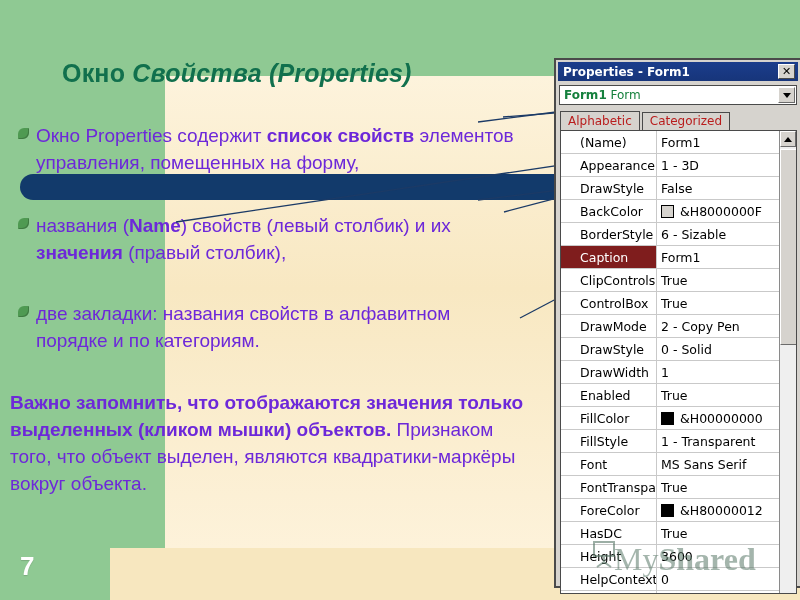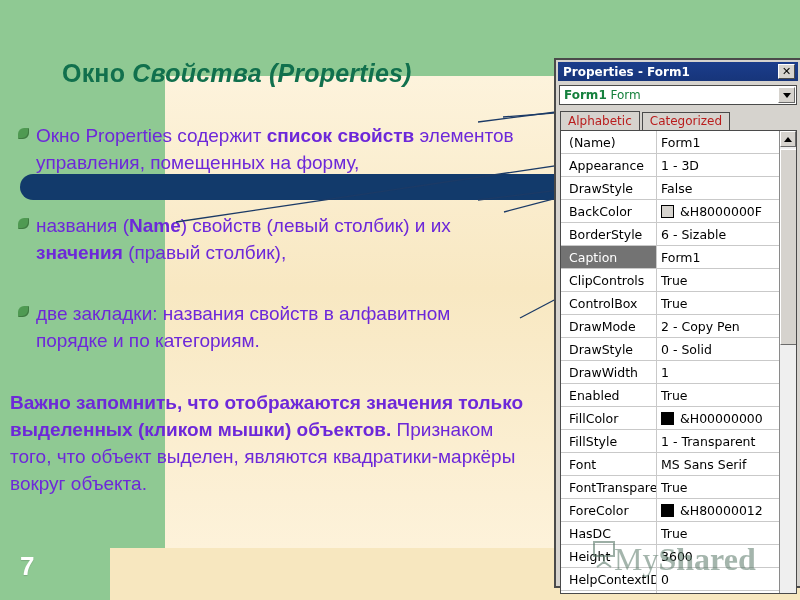--- a/index.html
+++ b/index.html
@@ -256,41 +256,41 @@
     display: flex;
     height: 23px;
     border-bottom: 1px solid #c9c9c9;
     box-sizing: border-box;
     font-size: 12.5px;
     color: #000;
     align-items: center;
   }
   .prop-name {
     width: 96px;
-    padding-left: 8px;
+    padding-left: 19px;
     border-right: 1px solid #c9c9c9;
     height: 100%;
     display: flex;
     align-items: center;
     box-sizing: border-box;
     white-space: nowrap;
     overflow: hidden;
   }
   .prop-val {
     flex: 1;
     padding-left: 4px;
     height: 100%;
     display: flex;
     align-items: center;
     box-sizing: border-box;
     white-space: nowrap;
     overflow: hidden;
   }
   .prop-row.selected .prop-name {
-    background: #737373;
+    background: #7f1d1d;
     color: #fff;
   }
   .swatch {
     width: 13px;
     height: 13px;
     border: 1px solid #000;
     margin-right: 6px;
     flex: none;
     box-sizing: border-box;
   }

